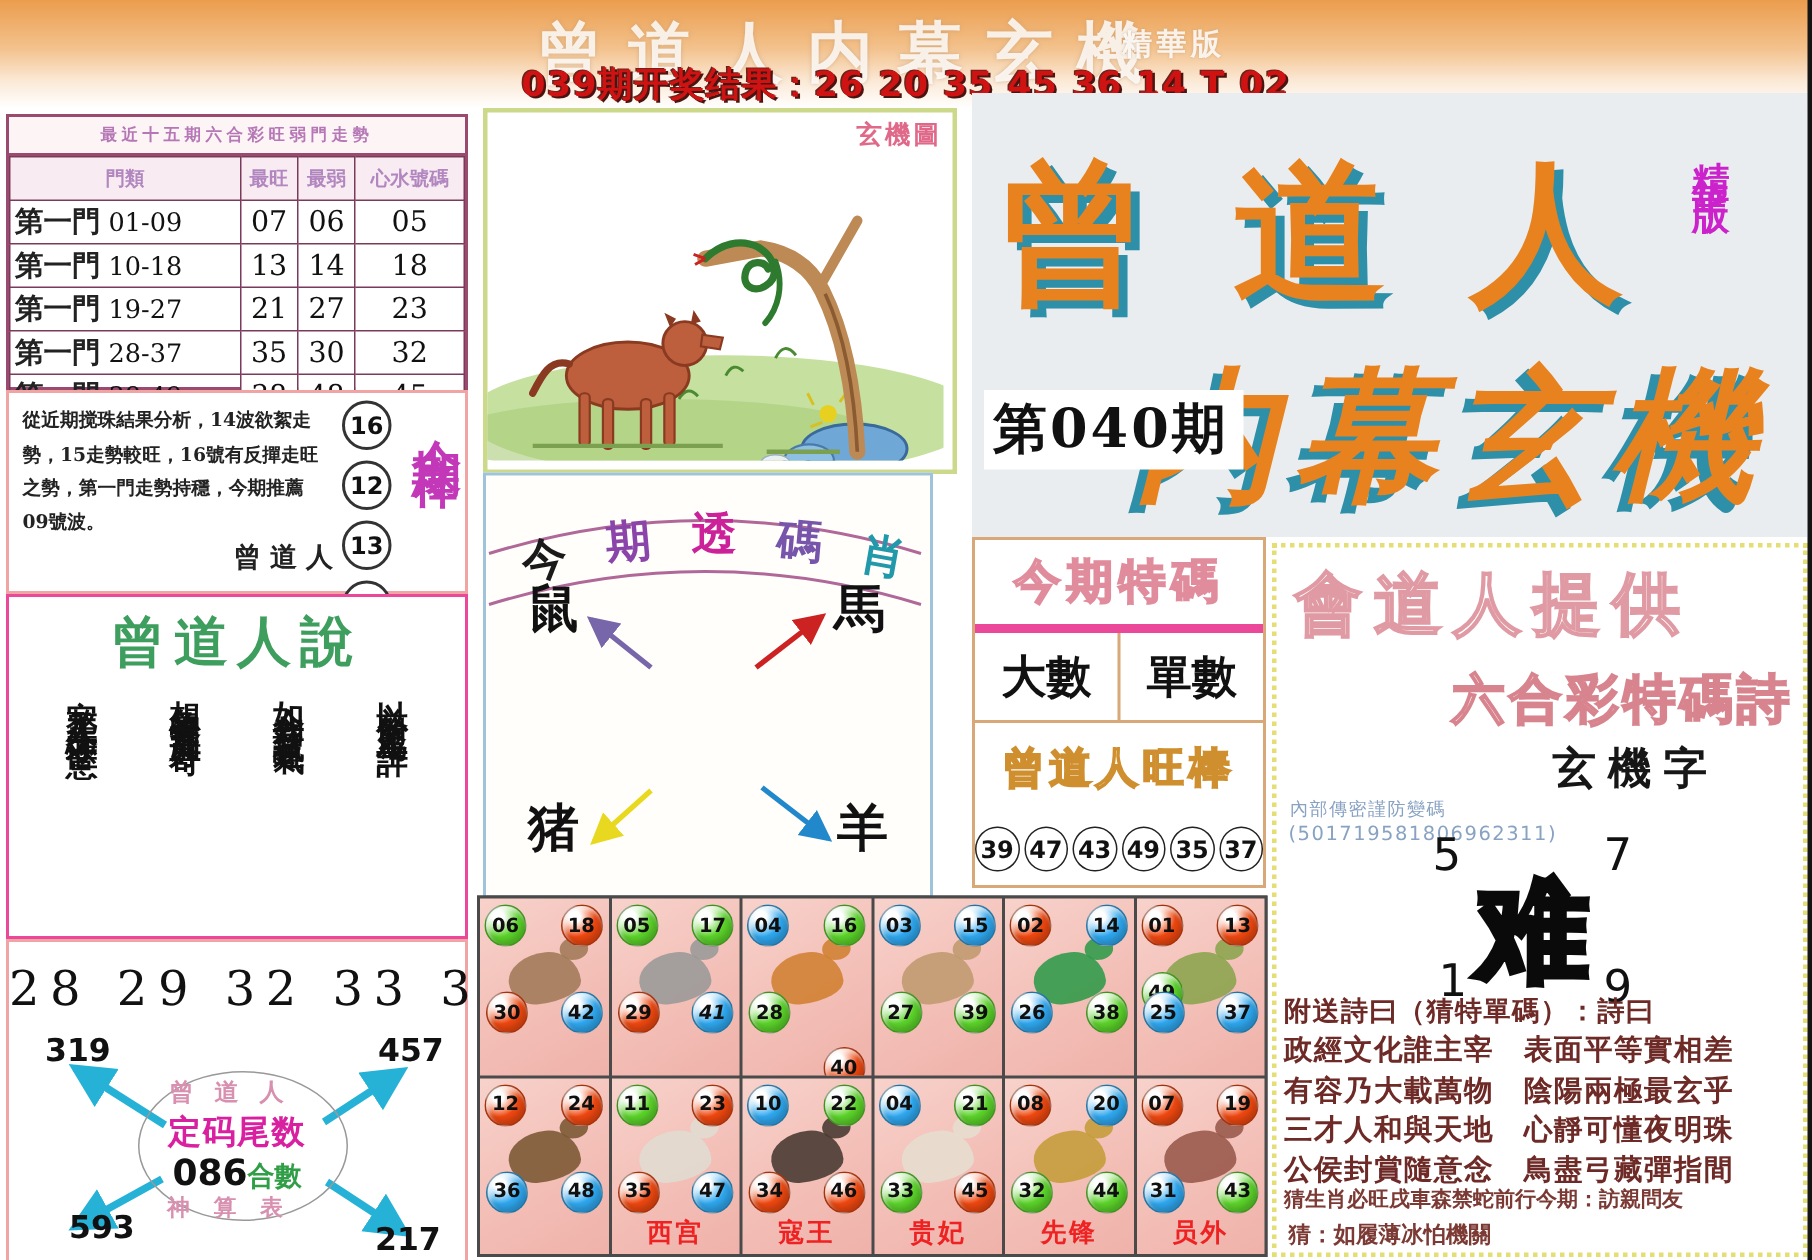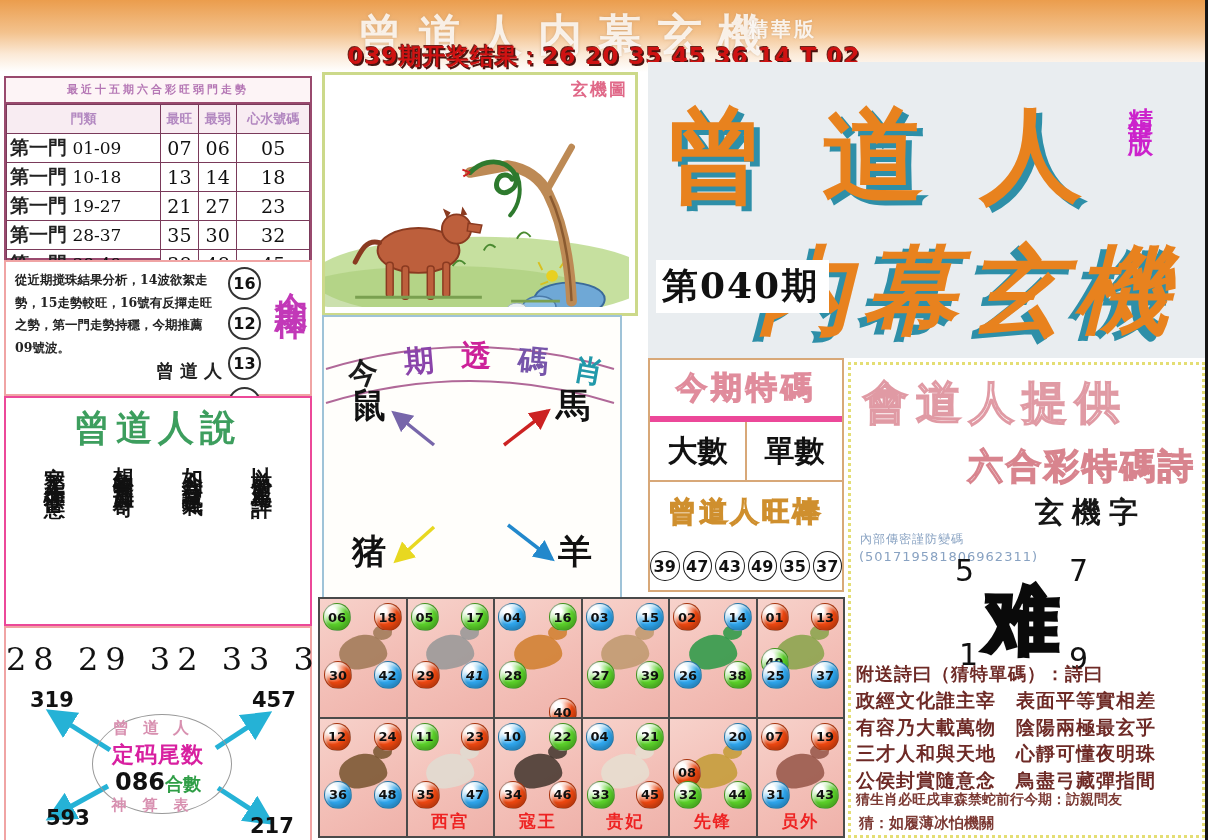--- a/index.html
+++ b/index.html
@@ -493,21 +493,21 @@
         <div class="ball tr" style="background: radial-gradient(circle at 32% 28%, rgb(255, 255, 255) 14%, rgb(92, 212, 42) 52%);">21</div>
         <div class="ball bl" style="background: radial-gradient(circle at 32% 28%, rgb(255, 255, 255) 14%, rgb(92, 212, 42) 52%);">33</div>
         <div class="ball br" style="background: radial-gradient(circle at 32% 28%, rgb(255, 255, 255) 14%, rgb(240, 72, 16) 52%);">45</div>
         <div class="cell-label">贵妃</div>
       </div>
       <div class="z-cell">
         <div class="animal" style="color: rgb(196, 156, 56);">
           <span class="a-body"></span>
           <span class="a-head"></span>
         </div>
-        <div class="ball tl" style="background: radial-gradient(circle at 32% 28%, rgb(255, 255, 255) 14%, rgb(240, 72, 16) 52%); margin-top: 36px;">08</div>
+        <div class="ball tl" style="background: radial-gradient(circle at 32% 28%, rgb(255, 255, 255) 14%, rgb(240, 72, 16) 52%);">08</div>
         <div class="ball tr" style="background: radial-gradient(circle at 32% 28%, rgb(255, 255, 255) 14%, rgb(47, 168, 240) 52%);">20</div>
         <div class="ball bl" style="background: radial-gradient(circle at 32% 28%, rgb(255, 255, 255) 14%, rgb(92, 212, 42) 52%);">32</div>
         <div class="ball br" style="background: radial-gradient(circle at 32% 28%, rgb(255, 255, 255) 14%, rgb(92, 212, 42) 52%);">44</div>
         <div class="cell-label">先锋</div>
       </div>
       <div class="z-cell">
         <div class="animal" style="color: rgb(151, 88, 74);">
           <span class="a-body"></span>
           <span class="a-head"></span>
         </div>

